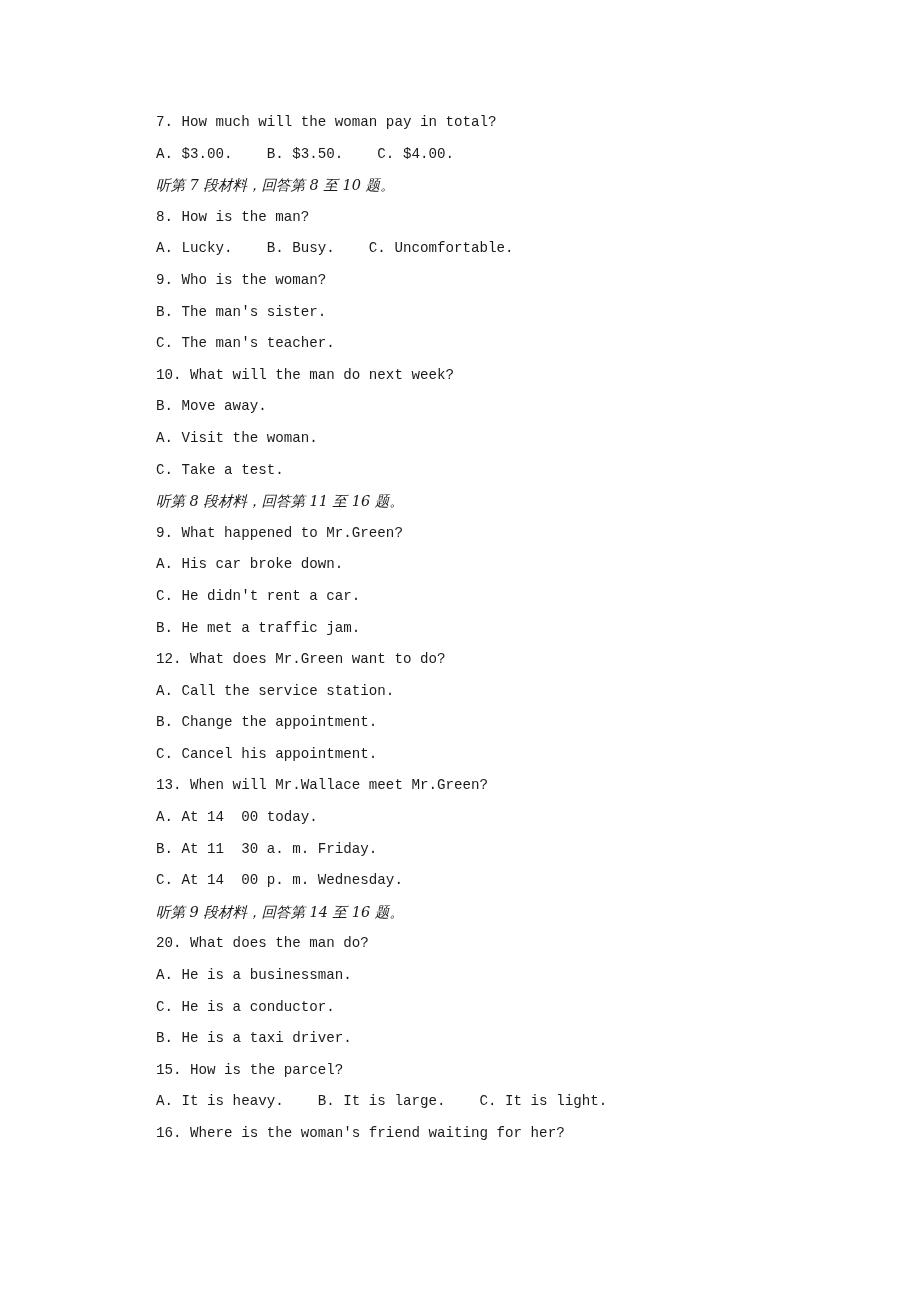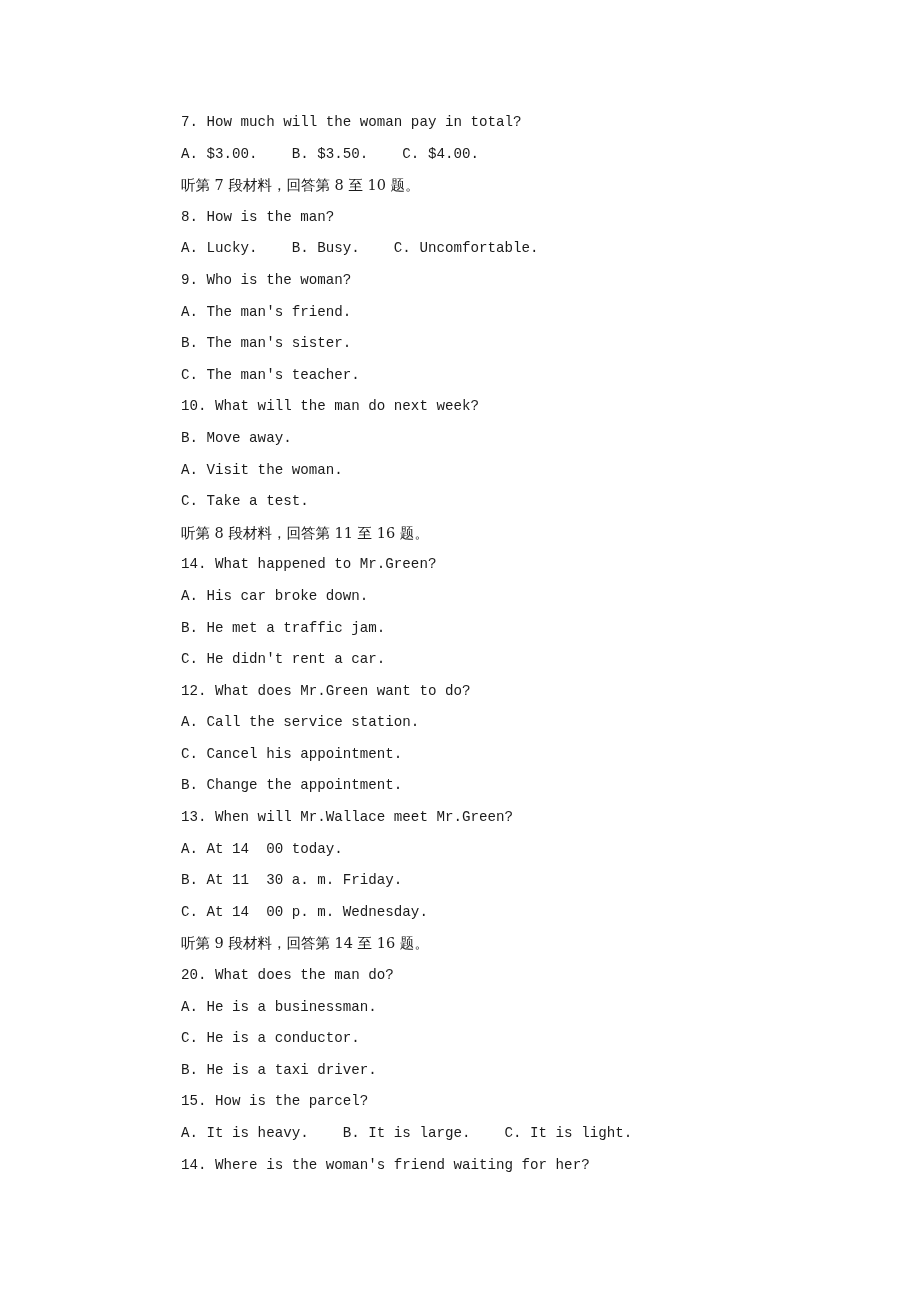--- a/index.html
+++ b/index.html
@@ -1,55 +1,54 @@
 <!DOCTYPE html>
 <html><head>
 <meta charset="utf-8">
 <style>
   html, body { margin: 0; padding: 0; background: #ffffff; }
   body { width: 920px; height: 1302px; position: relative; overflow: hidden; }
-  .page { position: absolute; left: 181px; top: 112px; width: 700px; }
+  .page { position: absolute; left: 156px; top: 112px; width: 700px; }
   .line {
     height: 31.6px; line-height: 20px;
     font-family: "Liberation Mono", "DejaVu Sans Mono", monospace;
     font-size: 14.2px; color: #1a1a1a; white-space: pre;
   }
-  .line.cn { font-family: "DejaVu Serif", "Liberation Serif", serif; font-size: 14.5px; }
+  .line.cn { font-family: "DejaVu Serif", "Liberation Serif", serif; font-size: 14.5px; font-style: italic; }
 </style>
 </head>
 <body>
 
 <div class="page">
   <div class="line">7. How much will the woman pay in total?</div>
   <div class="line">A. $3.00.    B. $3.50.    C. $4.00.</div>
   <div class="line cn">听第 7 段材料，回答第 8 至 10 题。</div>
   <div class="line">8. How is the man?</div>
   <div class="line">A. Lucky.    B. Busy.    C. Uncomfortable.</div>
   <div class="line">9. Who is the woman?</div>
-  <div class="line">A. The man's friend.</div>
   <div class="line">B. The man's sister.</div>
   <div class="line">C. The man's teacher.</div>
   <div class="line">10. What will the man do next week?</div>
   <div class="line">B. Move away.</div>
   <div class="line">A. Visit the woman.</div>
   <div class="line">C. Take a test.</div>
   <div class="line cn">听第 8 段材料，回答第 11 至 16 题。</div>
-  <div class="line">14. What happened to Mr.Green?</div>
+  <div class="line">9. What happened to Mr.Green?</div>
   <div class="line">A. His car broke down.</div>
+  <div class="line">C. He didn't rent a car.</div>
   <div class="line">B. He met a traffic jam.</div>
-  <div class="line">C. He didn't rent a car.</div>
   <div class="line">12. What does Mr.Green want to do?</div>
   <div class="line">A. Call the service station.</div>
+  <div class="line">B. Change the appointment.</div>
   <div class="line">C. Cancel his appointment.</div>
-  <div class="line">B. Change the appointment.</div>
   <div class="line">13. When will Mr.Wallace meet Mr.Green?</div>
   <div class="line">A. At 14  00 today.</div>
   <div class="line">B. At 11  30 a. m. Friday.</div>
   <div class="line">C. At 14  00 p. m. Wednesday.</div>
   <div class="line cn">听第 9 段材料，回答第 14 至 16 题。</div>
   <div class="line">20. What does the man do?</div>
   <div class="line">A. He is a businessman.</div>
   <div class="line">C. He is a conductor.</div>
   <div class="line">B. He is a taxi driver.</div>
   <div class="line">15. How is the parcel?</div>
   <div class="line">A. It is heavy.    B. It is large.    C. It is light.</div>
-  <div class="line">14. Where is the woman's friend waiting for her?</div>
+  <div class="line">16. Where is the woman's friend waiting for her?</div>
 </div>
 
 </body></html>

